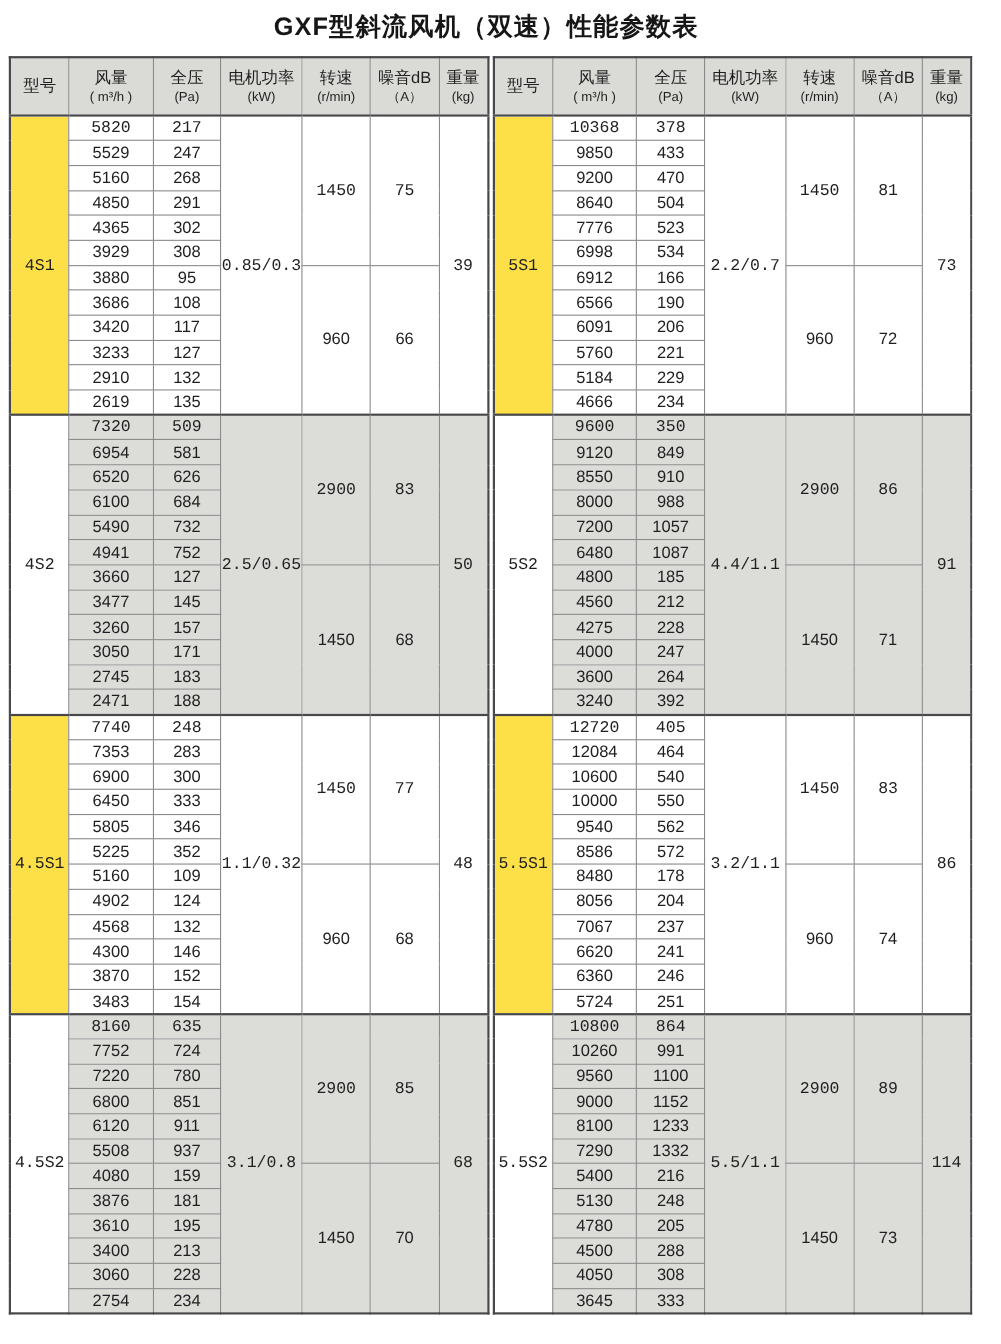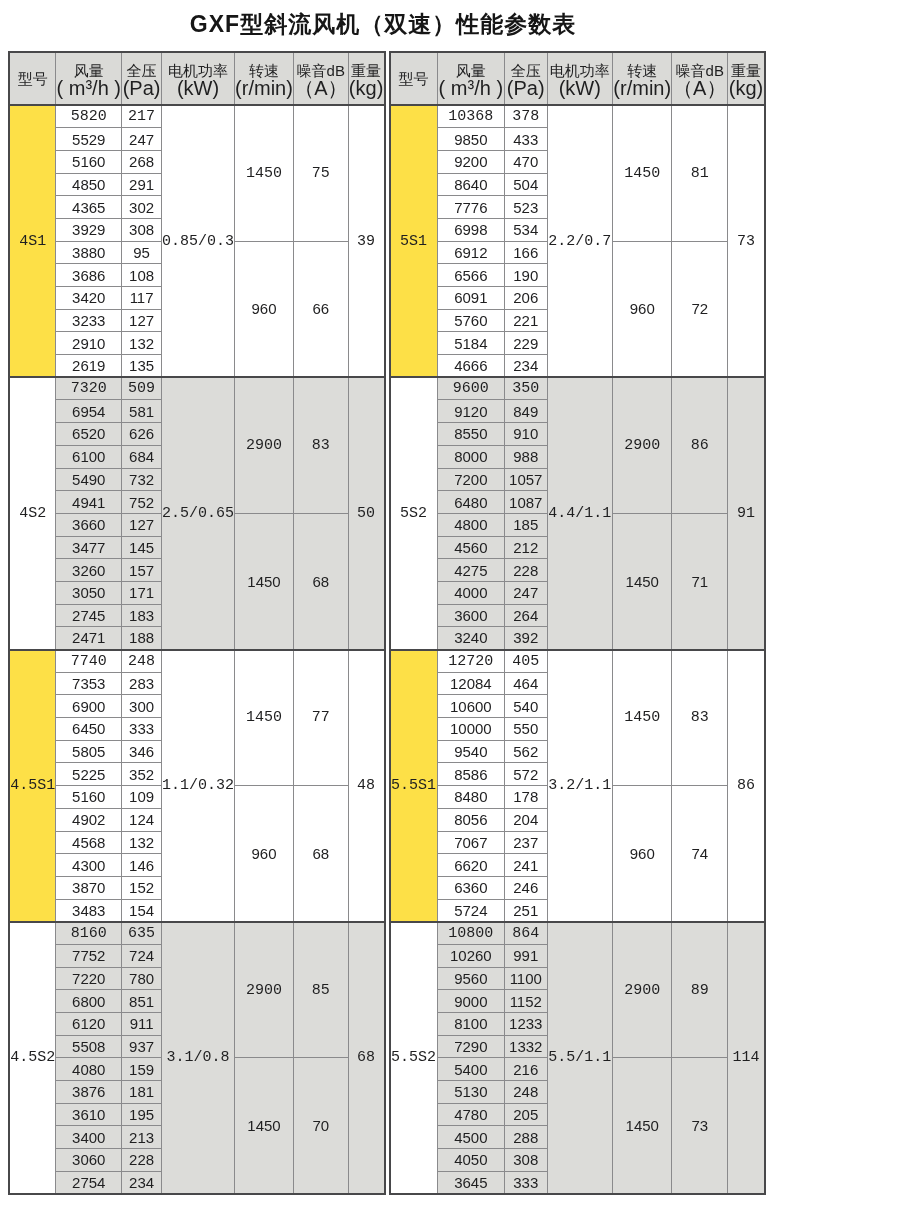--- a/index.html
+++ b/index.html
@@ -6,21 +6,21 @@
     --header-bg:#dadad7;
     --shaded-bg:#dcdcd9;
     --border-dark:#48484a;
     --border-light:#8a8a8c;
     --text:#1f1f20;
     --page-bg:#ffffff;
   }
   *{box-sizing:border-box;margin:0;padding:0;}
   html,body{background:#fff;}
   .page{
-    width:766px;height:1222px;background:var(--page-bg);
+    width:884px;height:1222px;background:var(--page-bg);
     font-family:"Liberation Sans","DejaVu Sans",sans-serif;
     color:var(--text);position:relative;overflow:hidden;
   }
   .title{
     text-align:center;font-size:23px;font-weight:bold;
     padding-top:9px;letter-spacing:1px;color:#161616;
   }
   .tables-wrap{
     display:flex;gap:3px;padding-left:8px;margin-top:11px;
   }
@@ -33,21 +33,21 @@
     text-align:center;vertical-align:middle;
     padding:0;color:var(--text);
     overflow:hidden;white-space:nowrap;
   }
   table.spec thead th{
     background:var(--header-bg);
     border-bottom:2px solid var(--border-dark);
     height:53px;font-weight:normal;
   }
   .h1{font-size:15px;line-height:19px;}
-  .h2{font-size:20px;line-height:17px;}
+  .h2{font-size:12px;line-height:17px;}
   table.spec tbody tr{height:22.7px;}
   table.spec tbody td{font-size:15px;}
   tr.block-start td{border-top:2px solid var(--border-dark);font-family:Liberation Mono, monospace;}
   tr.shaded td{background:var(--shaded-bg);}
   tr.shaded td.c-model{background:#ffffff;margin-top:32px;}
   td.c-model{background:#fde047;}
 </style>
 </head>
 <body>
 

